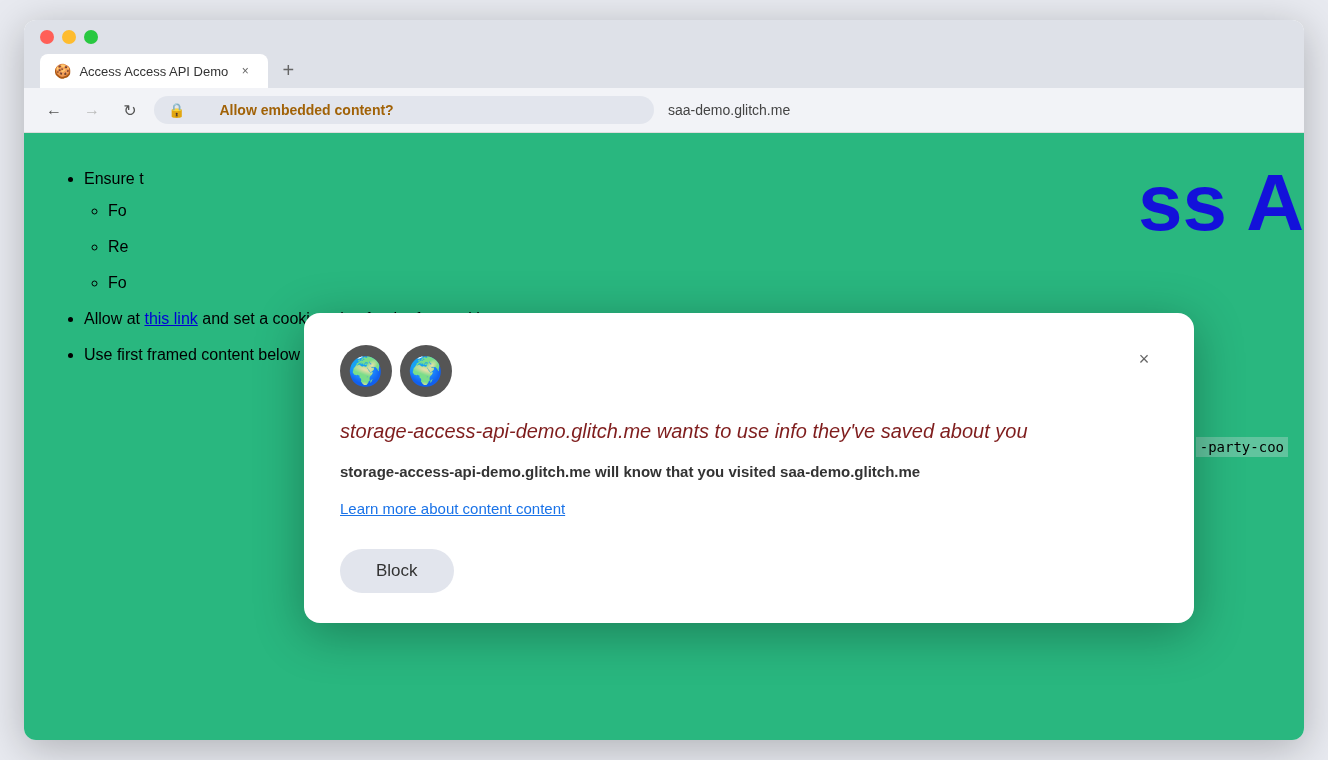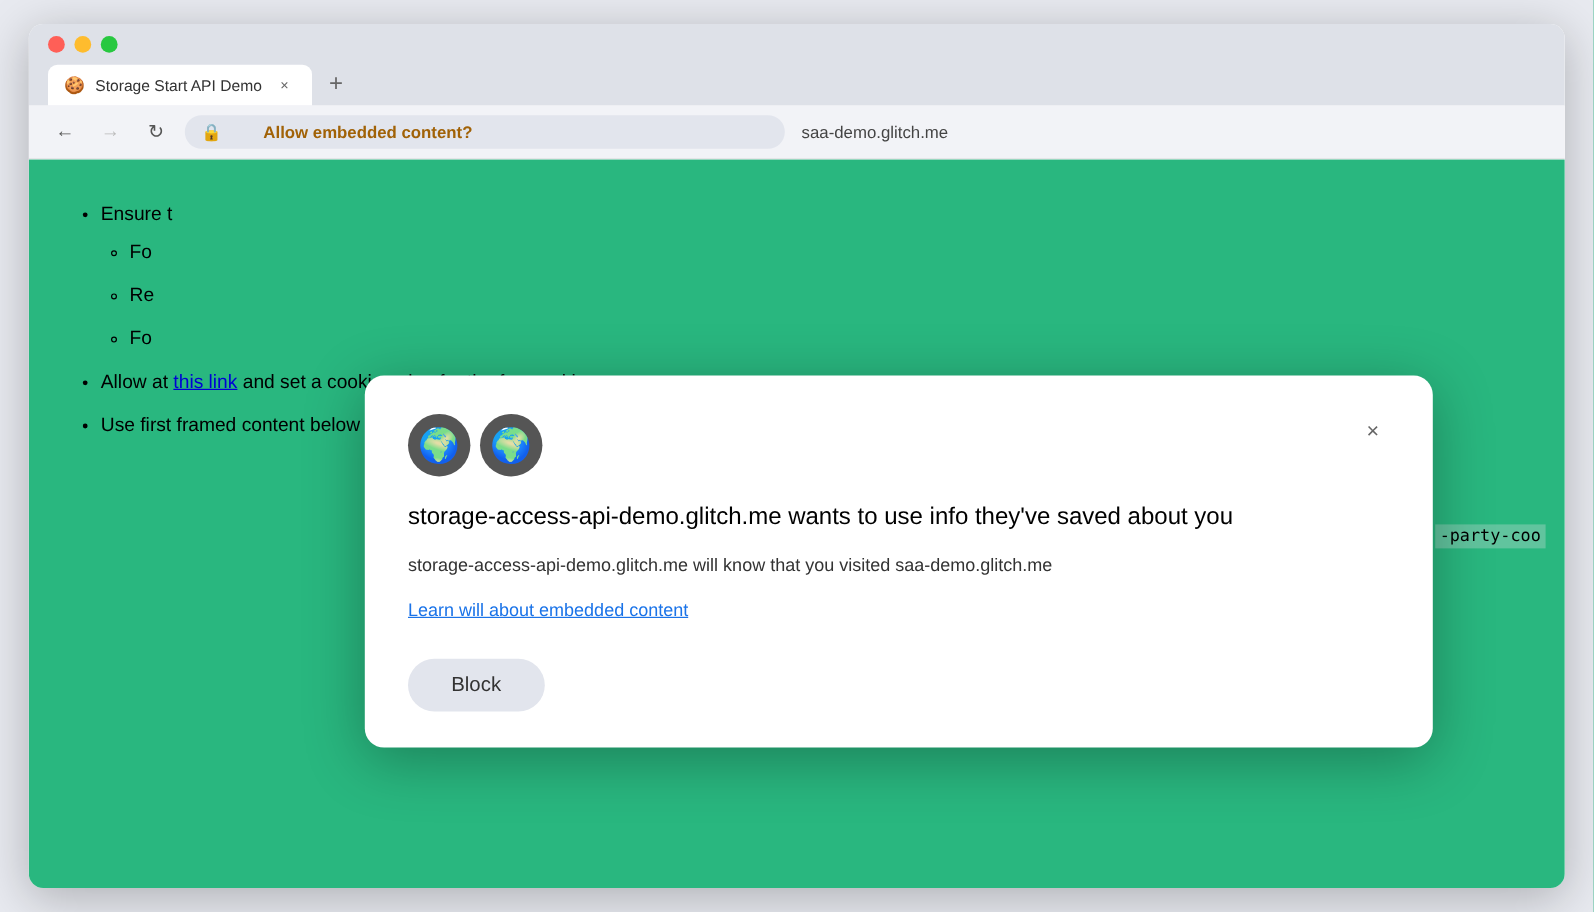--- a/index.html
+++ b/index.html
@@ -269,30 +269,32 @@
       justify-content: center;
       font-size: 18px;
       color: #666;
       cursor: pointer;
       border-radius: 50%;
     }
 
     .dialog-title {
       font-size: 20px;
       font-weight: 500;
-      color: #000000;
+      color: #7f1d1d;
       line-height: 1.4;
       margin-bottom: 16px;
+      font-style: italic;
     }
 
     .dialog-description {
       font-size: 15px;
       color: #333;
       line-height: 1.5;
       margin-bottom: 16px;
+      font-weight: bold;
     }
 
     .dialog-learn-more {
       font-size: 15px;
       color: #1a73e8;
       text-decoration: underline;
       cursor: pointer;
       display: block;
       margin-bottom: 32px;
     }
@@ -330,21 +332,21 @@
 
   <div class="title-bar">
     <div class="traffic-lights">
       <div class="traffic-light close"></div>
       <div class="traffic-light minimize"></div>
       <div class="traffic-light maximize"></div>
     </div>
     <div class="tabs-row">
       <div class="tab">
         <span class="tab-favicon">🍪</span>
-        <span class="tab-title">Storage Start API Demo</span>
+        <span class="tab-title">Access Access API Demo</span>
         <span class="tab-close">×</span>
       </div>
       <div class="tab-new">+</div>
     </div>
   </div>
 
   <div class="nav-bar">
     <div class="nav-btn">←</div>
     <div class="nav-btn disabled">→</div>
     <div class="nav-btn">↻</div>
@@ -368,35 +370,36 @@
         </li>
         <li>
           <span>Allow at </span><span class="link-style">this link</span><span> and set a cookie value for the foo cookie.</span>
         </li>
         <li>
           <span>Use first framed content below (using </span><span class="link-style">Storage Access API</span><span>s - accept prompts if ne</span>
         </li>
       </ul>
     </div>
 
+    <div class="page-right-text">ss A</div>
     <div class="page-right-code">-party-coo</div>
 
     <div class="overlay"></div>
 
     <div class="permission-dialog">
       <div class="dialog-header">
         <div class="dialog-icons">
           <div class="globe-icon">🌍</div>
           <div class="globe-icon">🌍</div>
         </div>
         <div class="close-btn">×</div>
       </div>
 
       <div class="dialog-title">storage-access-api-demo.glitch.me wants to use info they've saved about you</div>
       <div class="dialog-description">storage-access-api-demo.glitch.me will know that you visited saa-demo.glitch.me</div>
-      <a class="dialog-learn-more">Learn will about embedded content</a>
+      <a class="dialog-learn-more">Learn more about content content</a>
 
       <div class="dialog-actions">
         <button class="dialog-btn">Block</button>
       </div>
     </div>
   </div>
 </div>
 
 </body></html>

